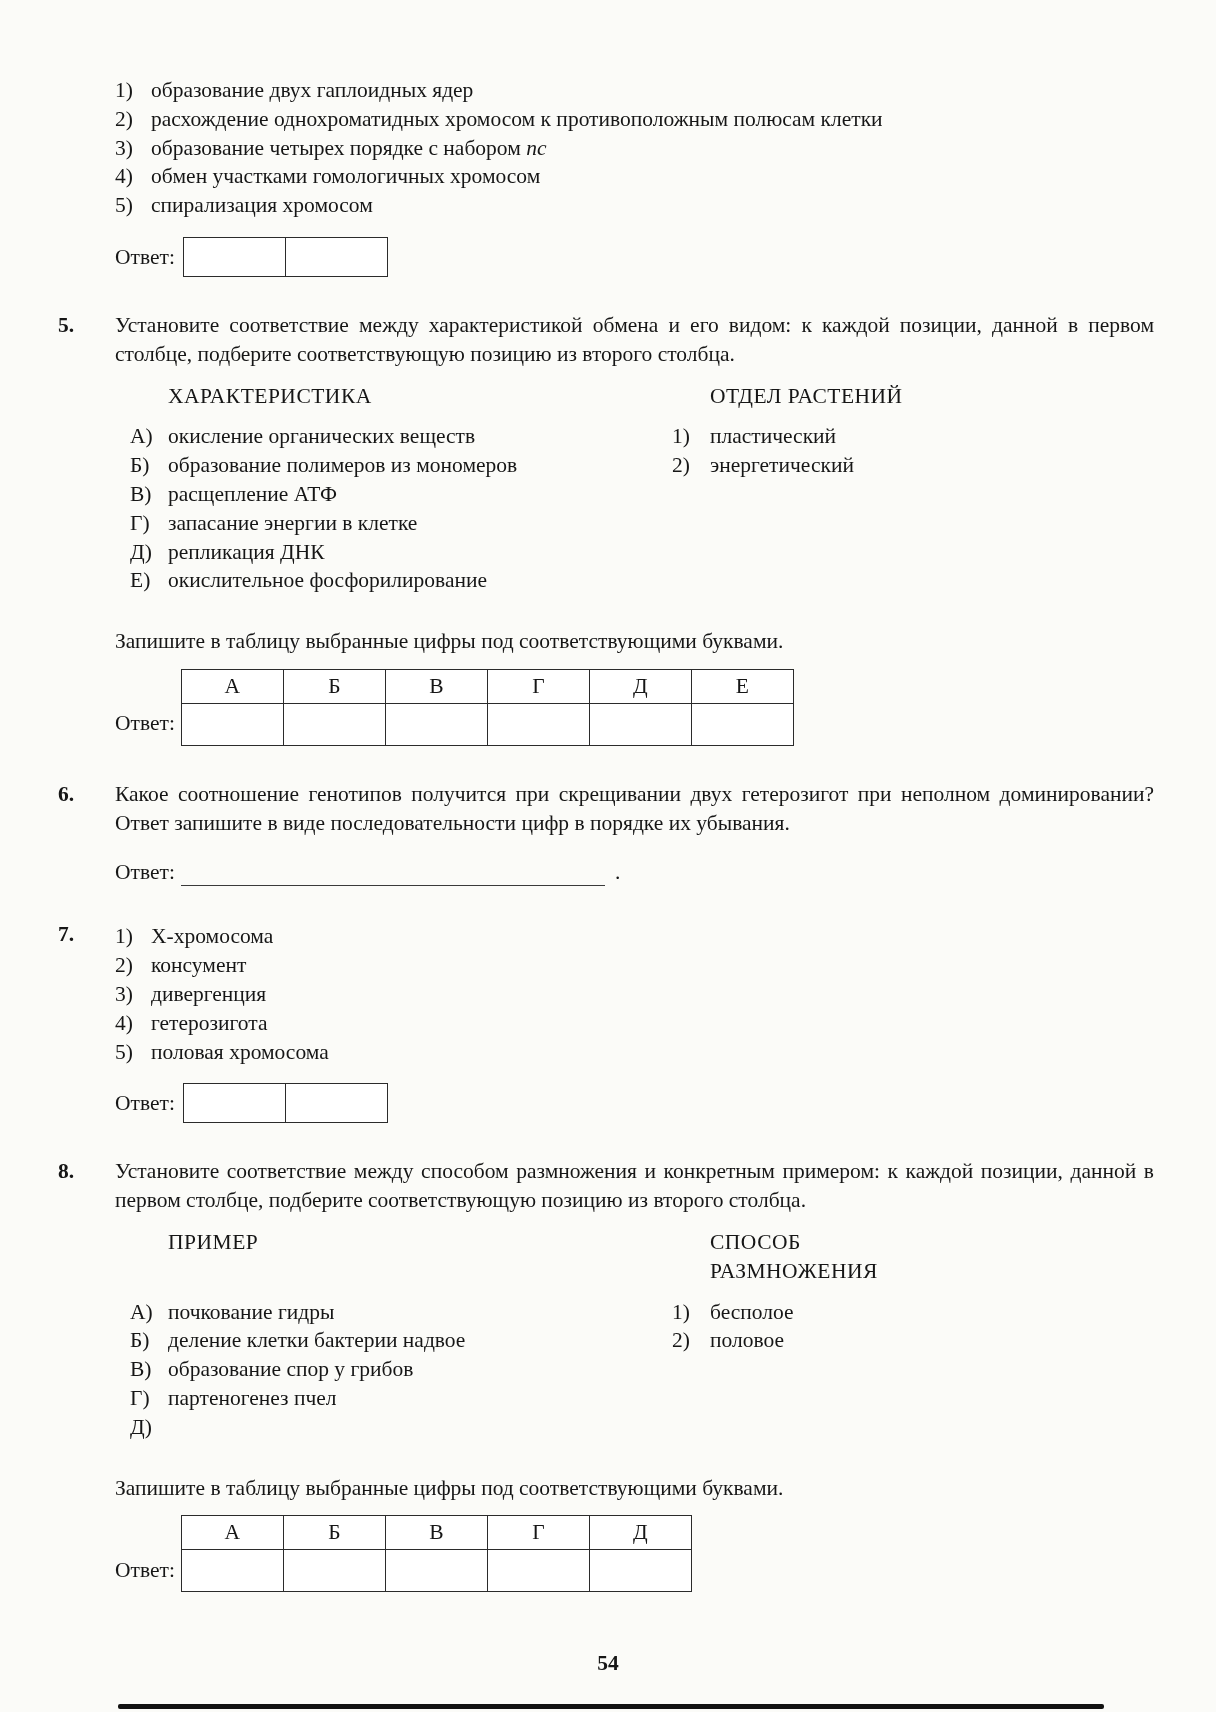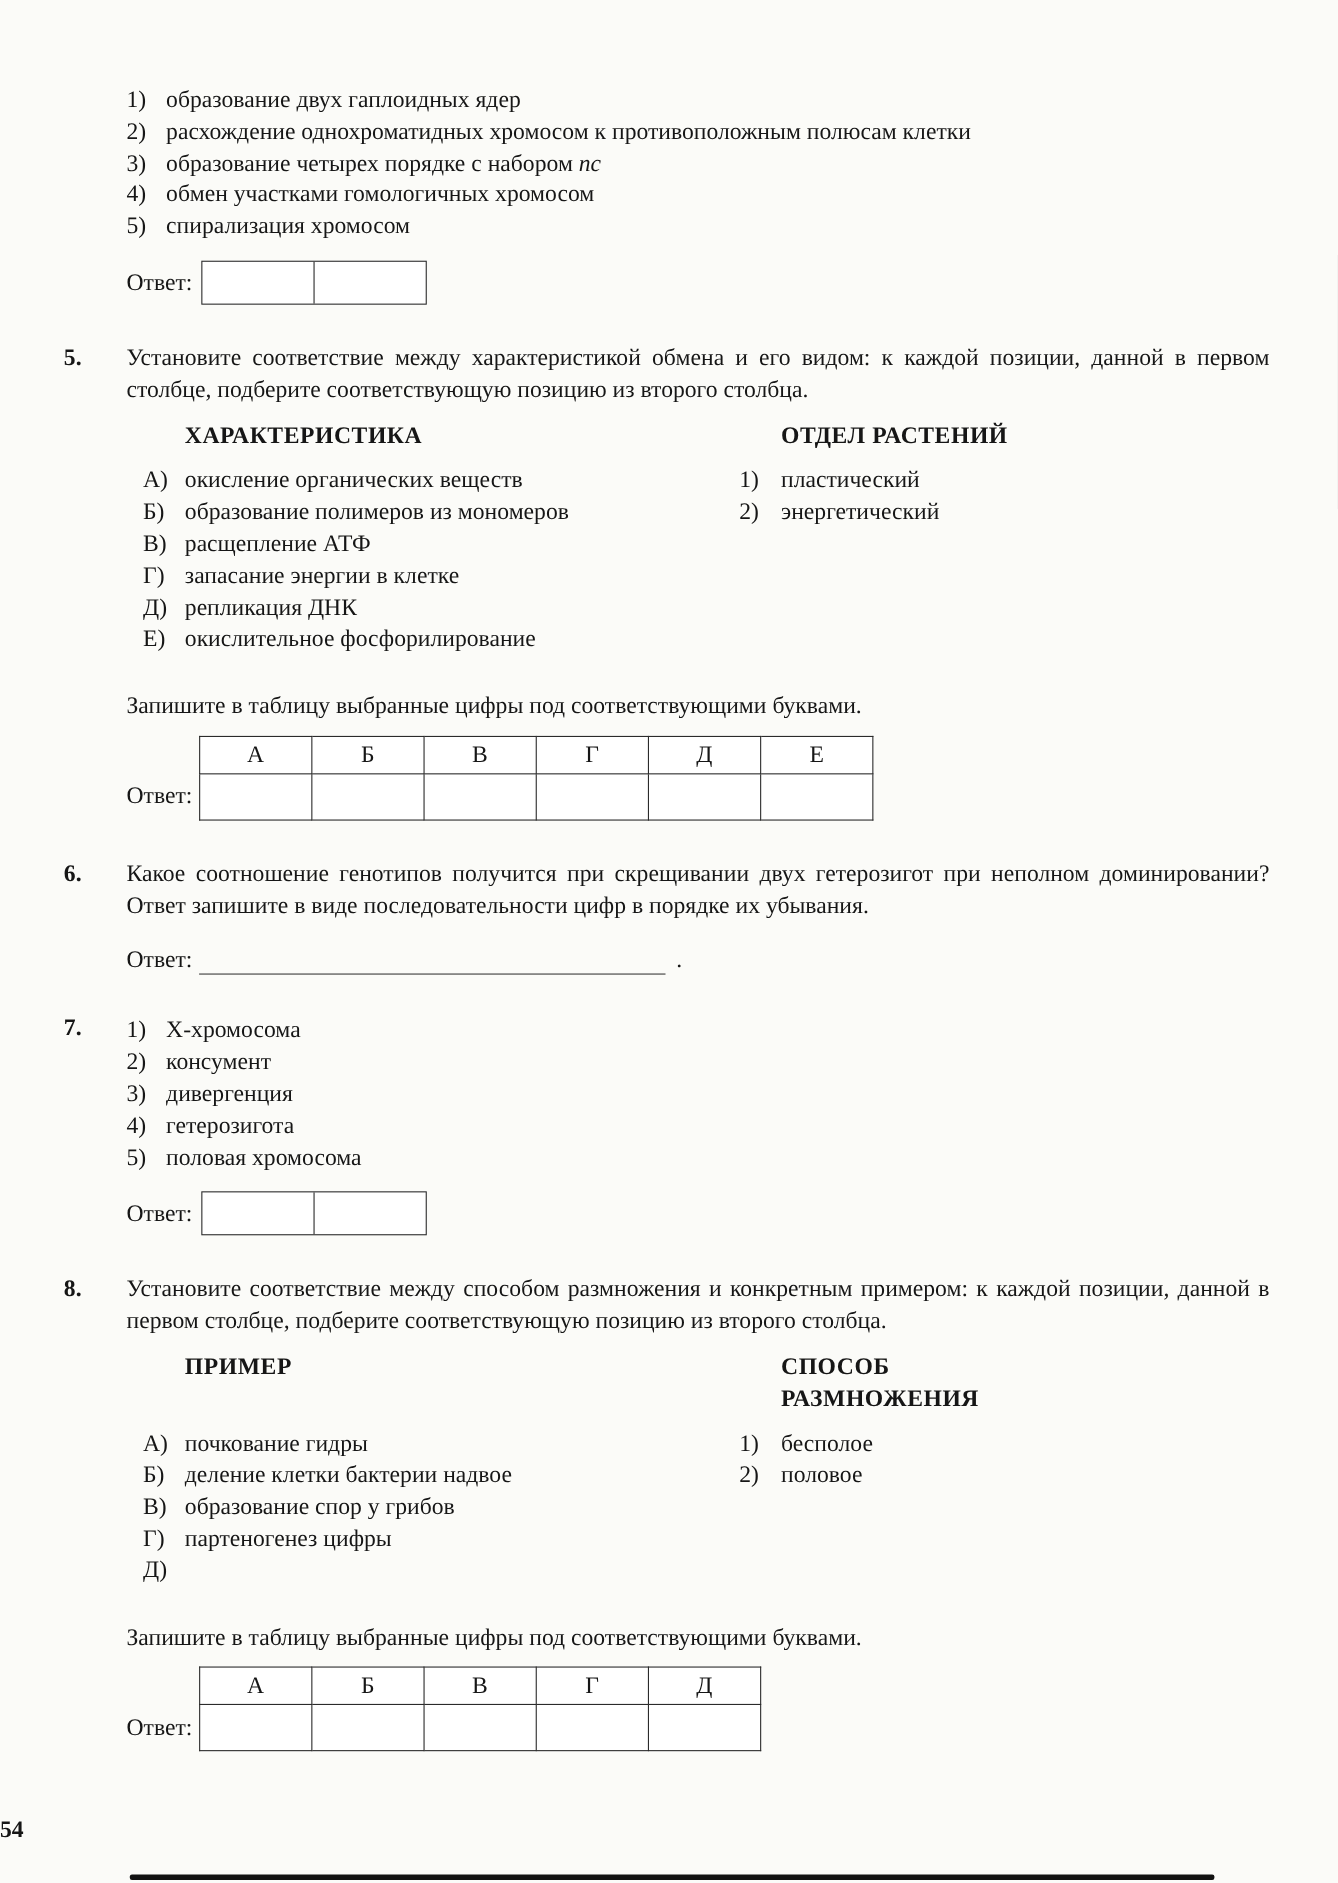--- a/index.html
+++ b/index.html
@@ -19,38 +19,38 @@
   .opts{margin-top:2px;}
   .opt{display:flex;}
   .opt-num{flex:0 0 36px;}
   .opt-text{flex:1;}
   .answer-line{display:flex;align-items:center;margin-top:17px;}
   .answer-label{margin-right:8px;white-space:nowrap;}
   .box2{display:flex;border:1.6px solid #2b2b2b;height:38px;background:#fff;}
   .box2 .cell{width:101px;}
   .box2 .cell + .cell{border-left:1.6px solid #2b2b2b;}
   .match-grid{display:grid;grid-template-columns:557px 1fr;margin-top:13px;}
-  .col-header{font-weight:700;letter-spacing:.5px;margin-bottom:12px;}
+  .col-header{font-weight:400;letter-spacing:.5px;margin-bottom:12px;}
   .col-header.left{padding-left:53px;}
   .col-header.right{padding-left:38px;}
   .mi{display:flex;}
   .mi-num{flex:0 0 38px;}
   .mg-left-items .mi{padding-left:15px;}
   .mg-left-items .mi .mi-text{padding-right:30px;}
   .instruction{margin-top:32px;text-align:justify;}
   .table-line{display:flex;align-items:flex-end;margin-top:13px;}
   .table-line .answer-label{margin-bottom:8px;margin-right:6px;}
   table.match{border-collapse:collapse;background:#fff;}
   table.match td{border:1.6px solid #2b2b2b;width:101px;text-align:center;padding:0;}
   tr.mhead td{height:33px;}
   tr.mblank td{height:41px;}
   .fill-line{display:flex;align-items:flex-end;margin-top:20px;}
   .fill-line .answer-label{margin-right:6px;}
   .uline{width:424px;border-bottom:1.6px solid #3a3a3a;height:25px;margin-right:10px;}
-  .page-number{position:absolute;left:0;right:0;bottom:34px;font-weight:700;}
+  .page-number{position:absolute;left:0;right:0;bottom:34px;text-align:center;font-weight:700;}
   .scan-edge{position:absolute;left:118px;right:112px;bottom:3px;height:5px;background:#121212;border-radius:2px;}
   i{font-style:italic;}
 </style>
 </head>
 <body>
 
 <div class="page">
 
   <div class="q first">
     <div class="qnum"></div>
@@ -223,21 +223,21 @@
           <div class="mi">
               <span class="mi-num">Б)</span>
               <span class="mi-text">деление клетки бактерии надвое</span>
             </div>
           <div class="mi">
               <span class="mi-num">В)</span>
               <span class="mi-text">образование спор у грибов</span>
             </div>
           <div class="mi">
               <span class="mi-num">Г)</span>
-              <span class="mi-text">партеногенез цифры</span>
+              <span class="mi-text">партеногенез пчел</span>
             </div>
           <div class="mi">
               <span class="mi-num">Д)</span>
             </div>
         </div>
         <div class="mg-right-items">
           <div class="mi">
               <span class="mi-num">1)</span>
               <span class="mi-text">бесполое</span>
             </div>

